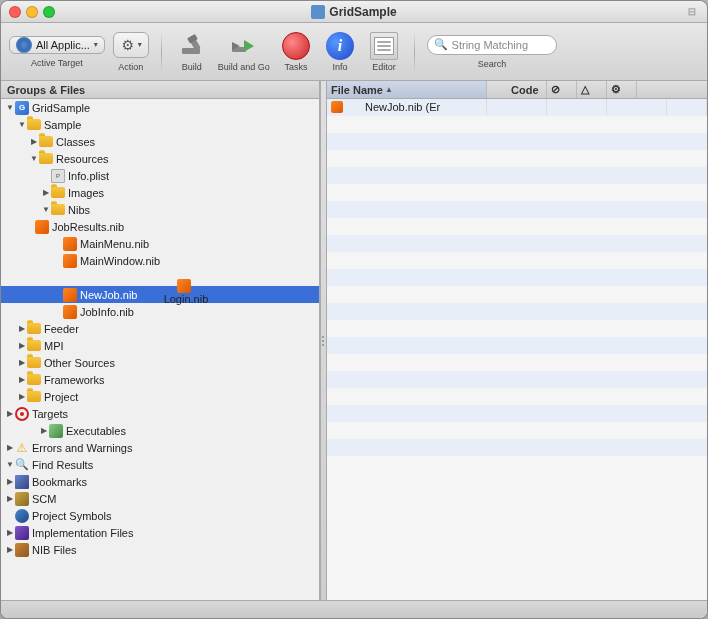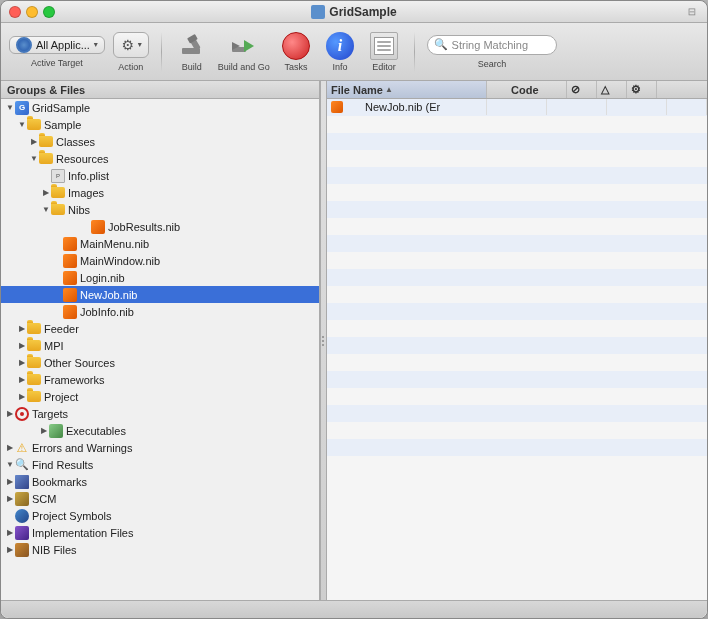--- a/index.html
+++ b/index.html
@@ -569,42 +569,42 @@
             </span>
             <span class="tree-label">Images</span>
           </div>
           <div class="tree-item" style="padding-left: 40px;">
             <span class="triangle open"></span>
             <span class="tree-icon">
               <div class="icon-folder"></div>
             </span>
             <span class="tree-label">Nibs</span>
           </div>
-          <div class="tree-item" style="padding-left: 80px;">
+          <div class="tree-item" style="padding-left: 24px;">
             <span class="triangle none"></span>
             <span class="tree-icon">
               <div class="icon-nib"></div>
             </span>
             <span class="tree-label">JobResults.nib</span>
           </div>
           <div class="tree-item" style="padding-left: 52px;">
             <span class="triangle none"></span>
             <span class="tree-icon">
               <div class="icon-nib"></div>
             </span>
             <span class="tree-label">MainMenu.nib</span>
           </div>
           <div class="tree-item" style="padding-left: 52px;">
             <span class="triangle none"></span>
             <span class="tree-icon">
               <div class="icon-nib"></div>
             </span>
             <span class="tree-label">MainWindow.nib</span>
           </div>
-          <div class="tree-item" style="padding-left: 52px;">
+          <div class="tree-item" style="padding-left: 52px; flex-direction: column;">
             <span class="triangle none"></span>
             <span class="tree-icon">
               <div class="icon-nib"></div>
             </span>
             <span class="tree-label">Login.nib</span>
           </div>
           <div class="tree-item selected" style="padding-left: 52px;">
             <span class="triangle none"></span>
             <span class="tree-icon">
               <div class="icon-nib"></div>
@@ -721,21 +721,21 @@
 
     <div class="splitter-v">
       <div class="splitter-dot"></div>
       <div class="splitter-dot"></div>
       <div class="splitter-dot"></div>
     </div>
 
     <div class="right-panel">
       <div class="right-header" id="right-header">
       <div class="col-header sorted" style="width: 160px;">File Name<span class="sort-arrow"> ▲</span></div>
-          <div class="col-header" style="width: 80px; padding-left: 24px;">Code</div>
+          <div class="col-header" style="width: 60px; padding-left: 24px;">Code</div>
           <div class="col-header" style="width: 30px;">⊘</div>
           <div class="col-header" style="width: 30px;">△</div>
           <div class="col-header" style="width: 30px;">⚙</div>
         </div>
       <div class="right-table" id="right-table">
       <div class="table-row even">
             <div class="table-cell filename-col">
               <div class="icon-nib" style="width:12px;height:12px;margin-right:3px"></div>
               <span>NewJob.nib (Er</span>
             </div>

